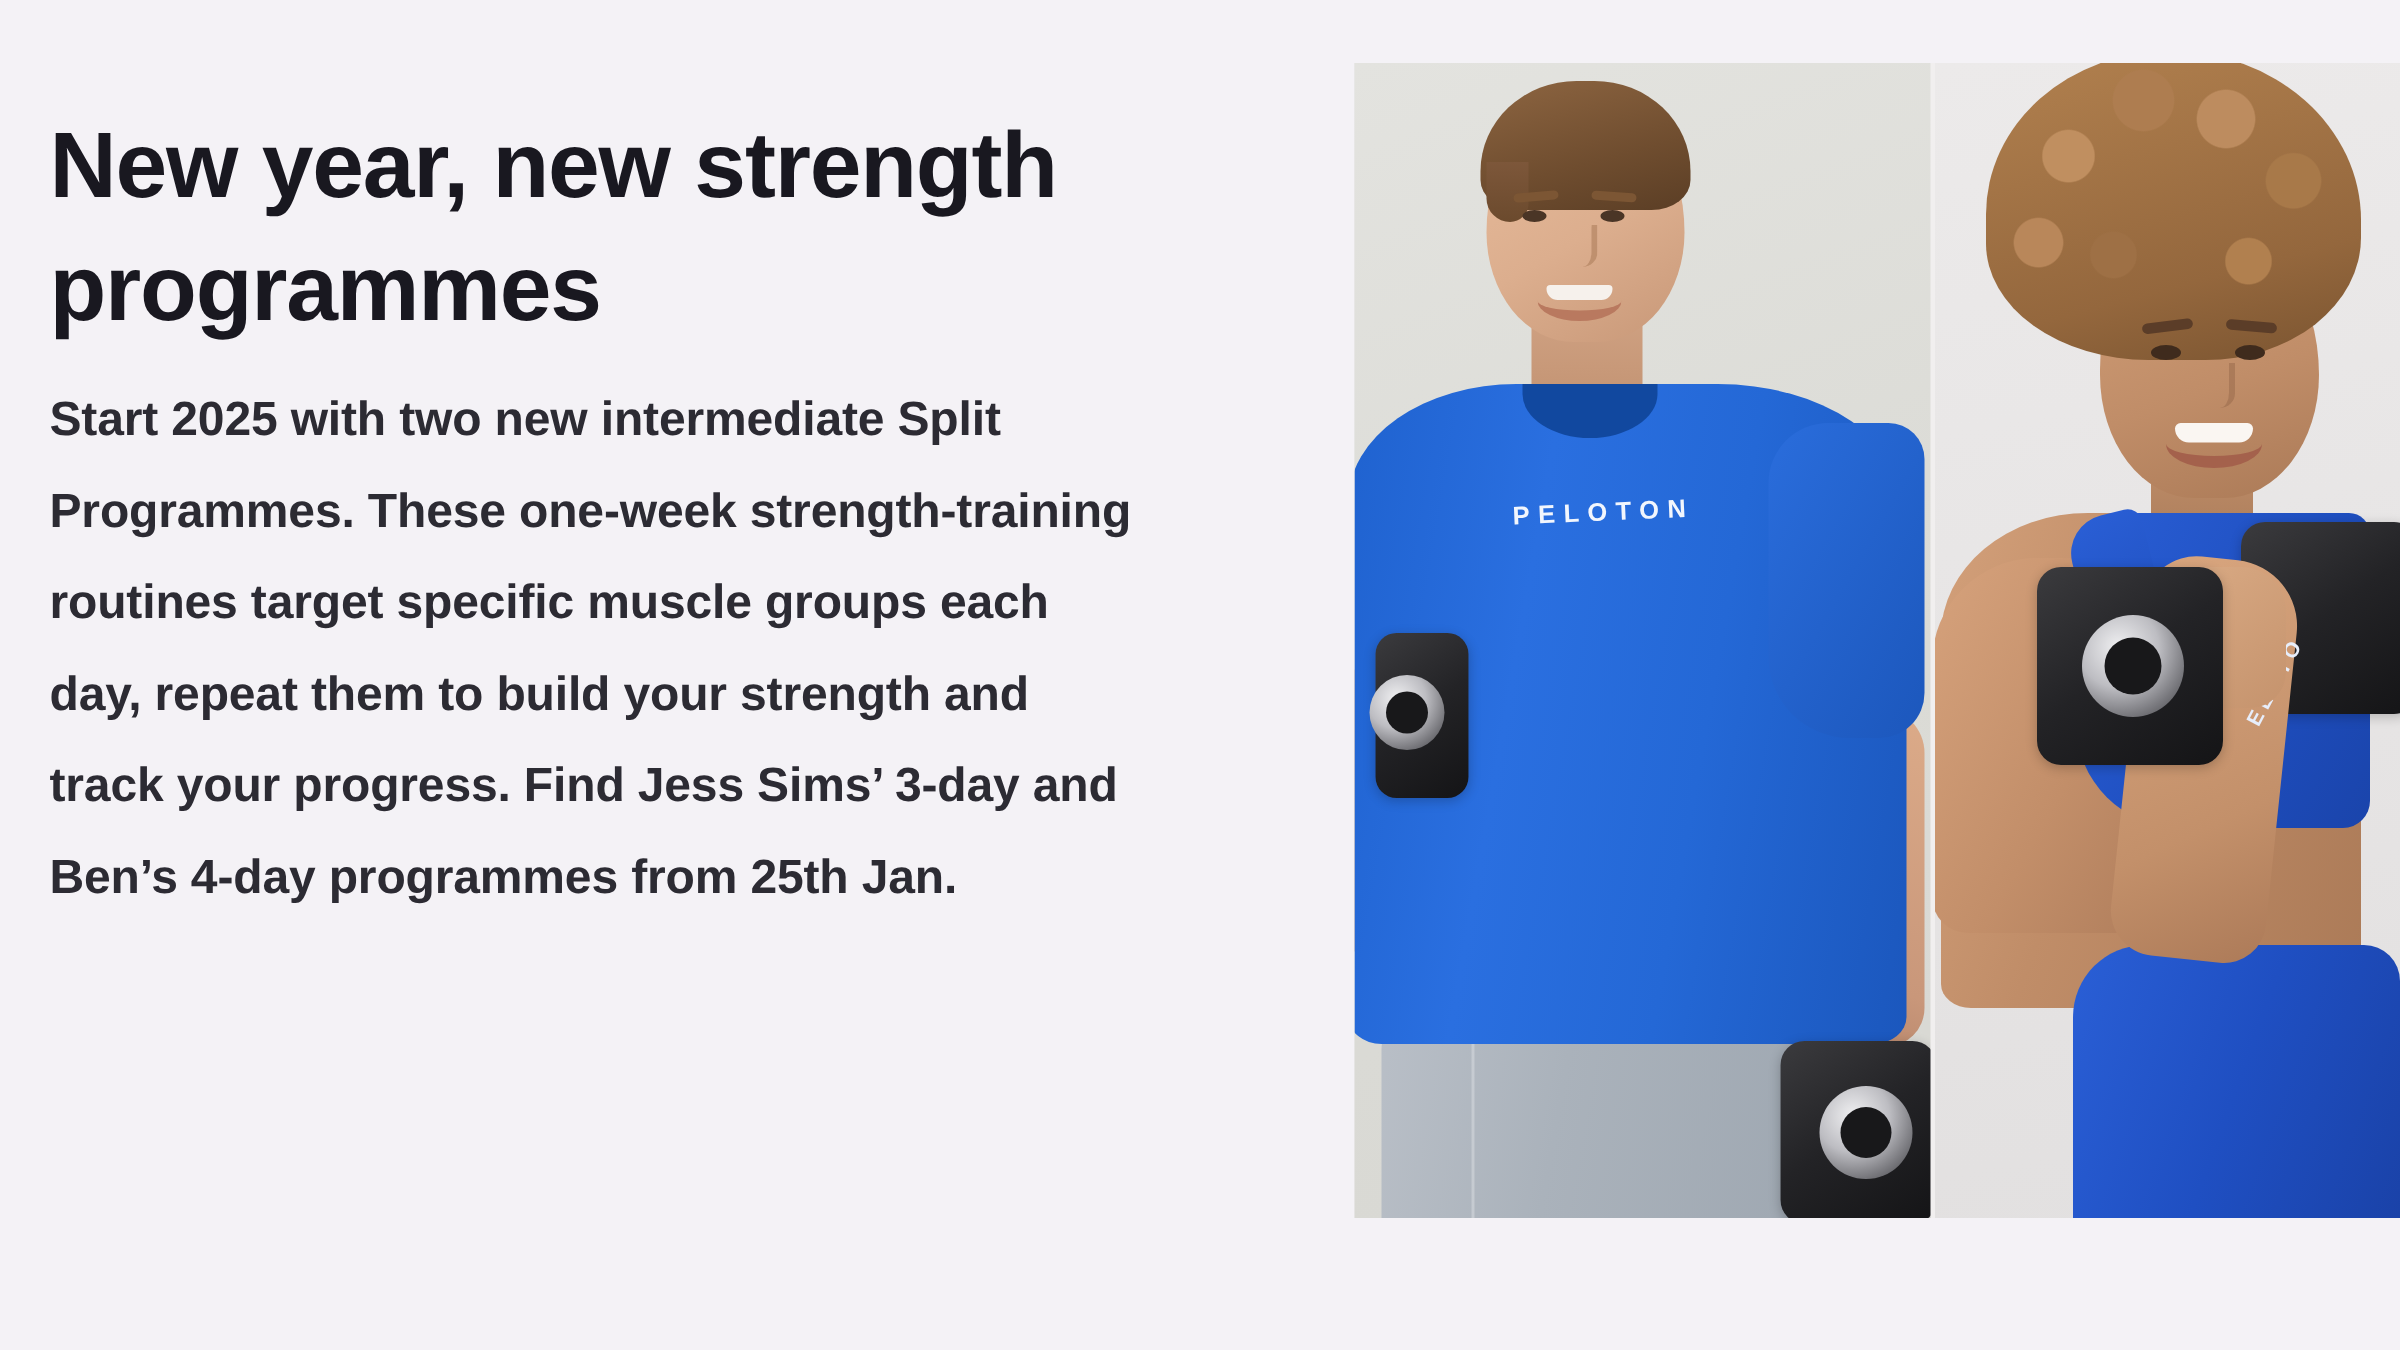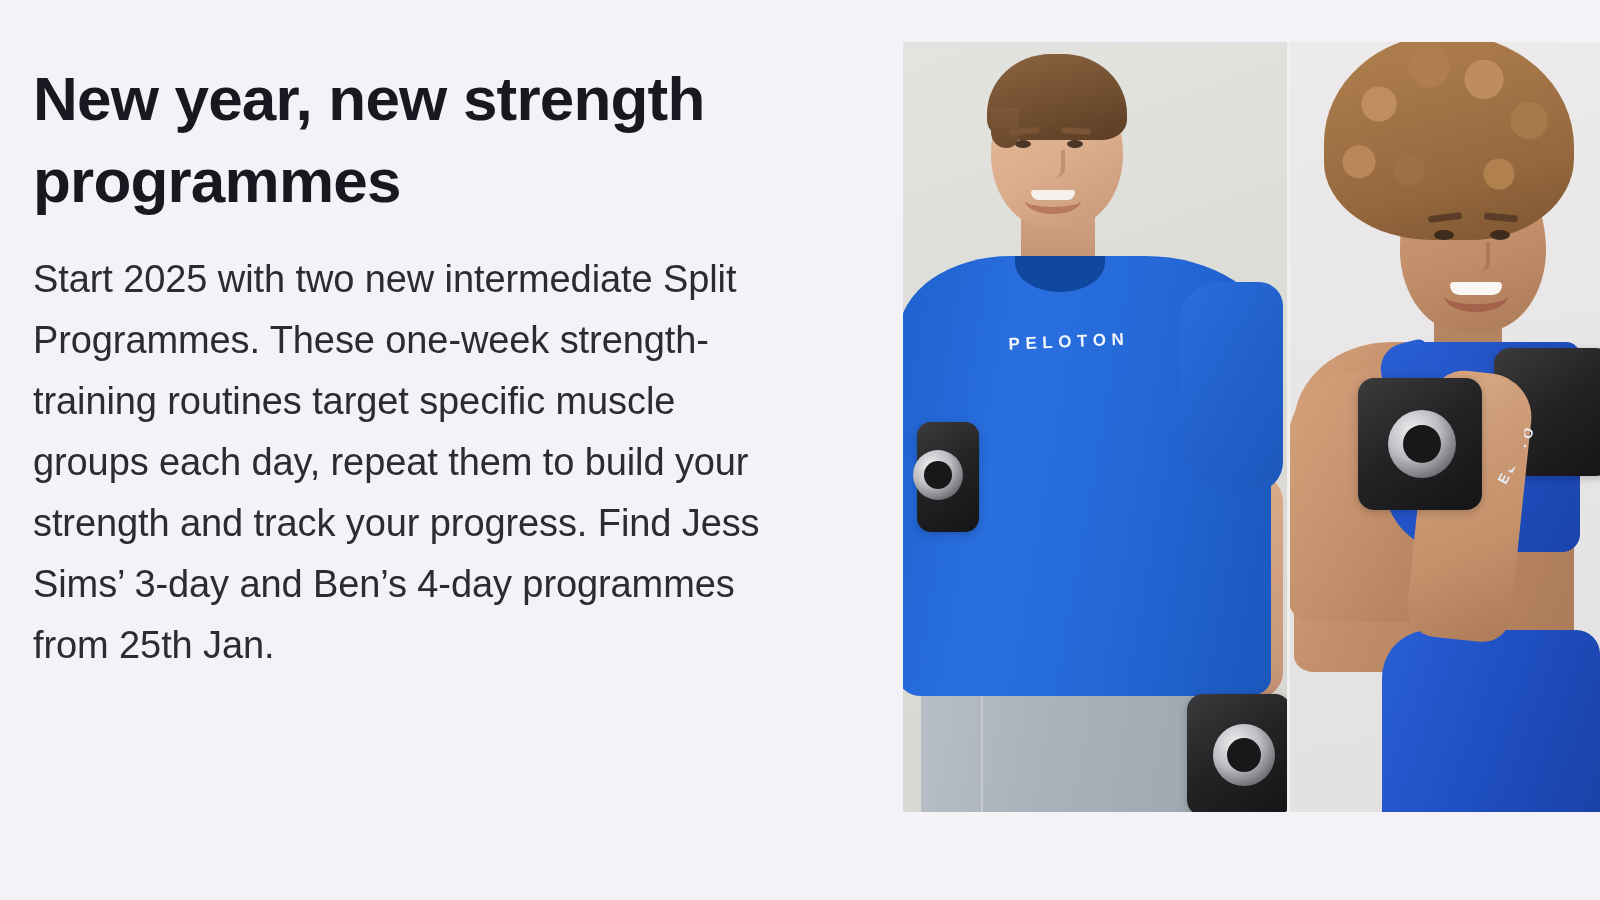--- a/index.html
+++ b/index.html
@@ -28,42 +28,42 @@
   .copy-column {
     position: absolute;
     left: 33px;
     top: 0;
     width: 800px;
     height: 900px;
   }
 
   .headline {
     position: absolute;
-    top: 58px;
+    top: 70px;
     left: 0;
     margin: 0;
     width: 760px;
     font-family: "Liberation Sans", sans-serif;
     font-size: 62px;
     line-height: 82px;
     font-weight: 700;
     letter-spacing: -0.8px;
     color: #191820;
   }
 
   .body-copy {
     position: absolute;
     top: 249px;
     left: 0;
     margin: 0;
     width: 735px;
     font-family: "Liberation Sans", sans-serif;
-    font-size: 38px;
+    font-size: 32px;
     line-height: 61px;
-    font-weight: 400;
+    font-weight: 700;
     letter-spacing: -0.1px;
     color: #2c2b33;
   }
 
   .cta-link {
     position: absolute;
     top: 754px;
     left: 0;
     display: inline-block;
     font-family: "Liberation Sans", sans-serif;

